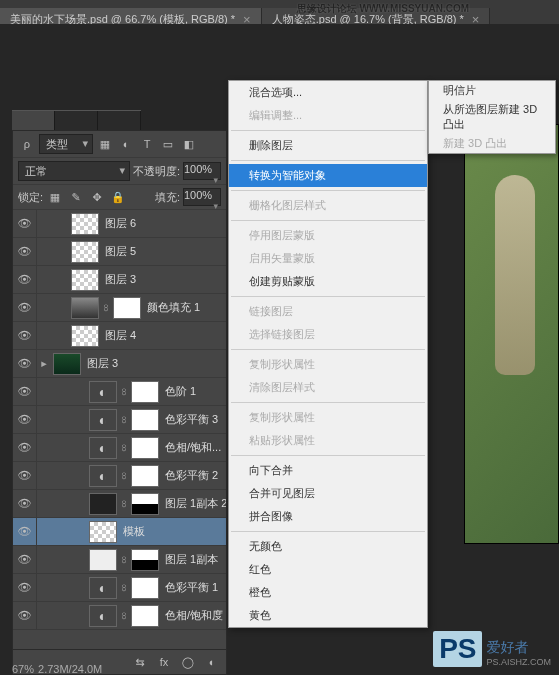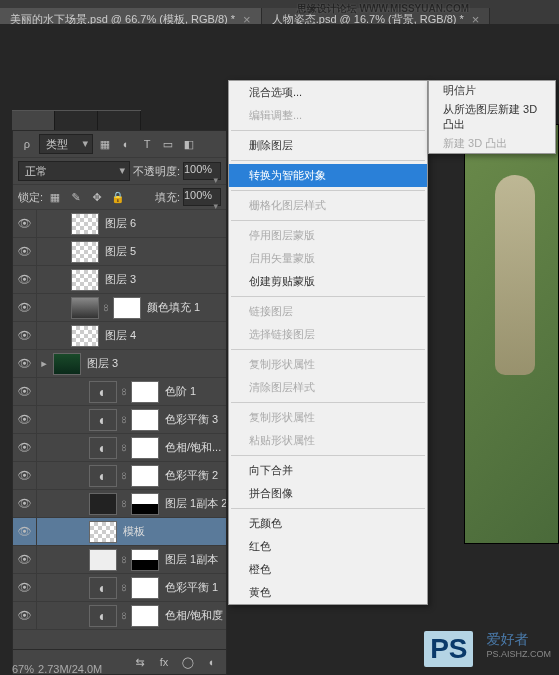--- a/index.html
+++ b/index.html
@@ -5,21 +5,21 @@
 *{margin:0;padding:0;box-sizing:border-box;font-family:"Microsoft YaHei",Arial,sans-serif;font-size:11px;-webkit-font-smoothing:antialiased}
 body{width:559px;height:675px;background:#535353;overflow:hidden;position:relative}
 .tabs-bar{height:40px;background:#3a3a3a;display:flex;align-items:center;border-bottom:1px solid #1a1a1a}
 .doc-tab{height:24px;padding:0 10px;display:flex;align-items:center;color:#ccc;background:#454545;border-right:1px solid #2a2a2a;cursor:pointer}
 .doc-tab.active{background:#535353}
 .doc-tab .close{margin-left:8px;color:#999;font-size:13px}
 .watermark{position:absolute;top:2px;right:90px;color:#000;opacity:.4;font-size:10px;font-weight:bold;z-index:5;text-shadow:0 0 2px rgba(255,255,255,.5)}
 .canvas-area{position:absolute;top:24px;left:0;right:0;bottom:0;background:#262626}
 .photo{position:absolute;right:0;top:100px;width:95px;height:420px;background:linear-gradient(135deg,#6a8a4a,#4a6a3a);border:1px solid #000}
 .figure{position:absolute;top:50px;left:30px;width:40px;height:200px;background:linear-gradient(#d4c4a8,#a89878);border-radius:20px 20px 10px 10px;opacity:.8}
-.ps-logo{position:absolute;bottom:8px;right:8px;z-index:20;display:flex;align-items:flex-start;gap:13px}
+.ps-logo{position:absolute;bottom:8px;right:8px;z-index:20;display:flex;align-items:flex-end;gap:4px}
 .ps-logo .ps{font-size:28px;font-weight:bold;color:#0a3a6a;background:#b4d4e4;padding:2px 6px;border-radius:2px}
 .ps-logo .txt{color:#4a7aaa;font-size:14px}
 .ps-logo .sub{color:#888;font-size:9px}
 .panels-tabs{position:absolute;top:110px;left:12px;display:flex;background:#2a2a2a;border-top:1px solid #555}
 .ptab{padding:20px 10px;color:#999;cursor:pointer;border-right:1px solid #1a1a1a}
 .ptab.active{background:#454545;color:#ddd}
 .layers-panel{position:absolute;top:130px;left:12px;width:215px;bottom:0;background:#454545;border:1px solid #2a2a2a;display:flex;flex-direction:column}
 .row{display:flex;align-items:center;padding:3px 5px;border-bottom:1px solid #3a3a3a;gap:3px}
 .dropdown{background:#333;border:1px solid #222;color:#ccc;padding:2px 24px 2px 6px;height:20px;position:relative}
 .dropdown::after{content:"▾";position:absolute;right:4px;color:#aaa}
@@ -265,20 +265,21 @@
     <div class="item disabled">链接图层</div>
     <div class="item disabled">选择链接图层</div>
     <div class="sep"></div>
     <div class="item disabled">复制形状属性</div>
     <div class="item disabled">清除图层样式</div>
     <div class="sep"></div>
     <div class="item disabled">复制形状属性</div>
     <div class="item disabled">粘贴形状属性</div>
     <div class="sep"></div>
     <div class="item">向下合并</div>
+    <div class="item">合并可见图层</div>
     <div class="item">拼合图像</div>
     <div class="sep"></div>
     <div class="item">无颜色</div>
     <div class="item">红色</div>
     <div class="item">橙色</div>
     <div class="item">黄色</div>
   </div>
 <div class="submenu" id="sub">
     <div class="item">明信片</div>
     <div class="item">从所选图层新建 3D 凸出</div>

